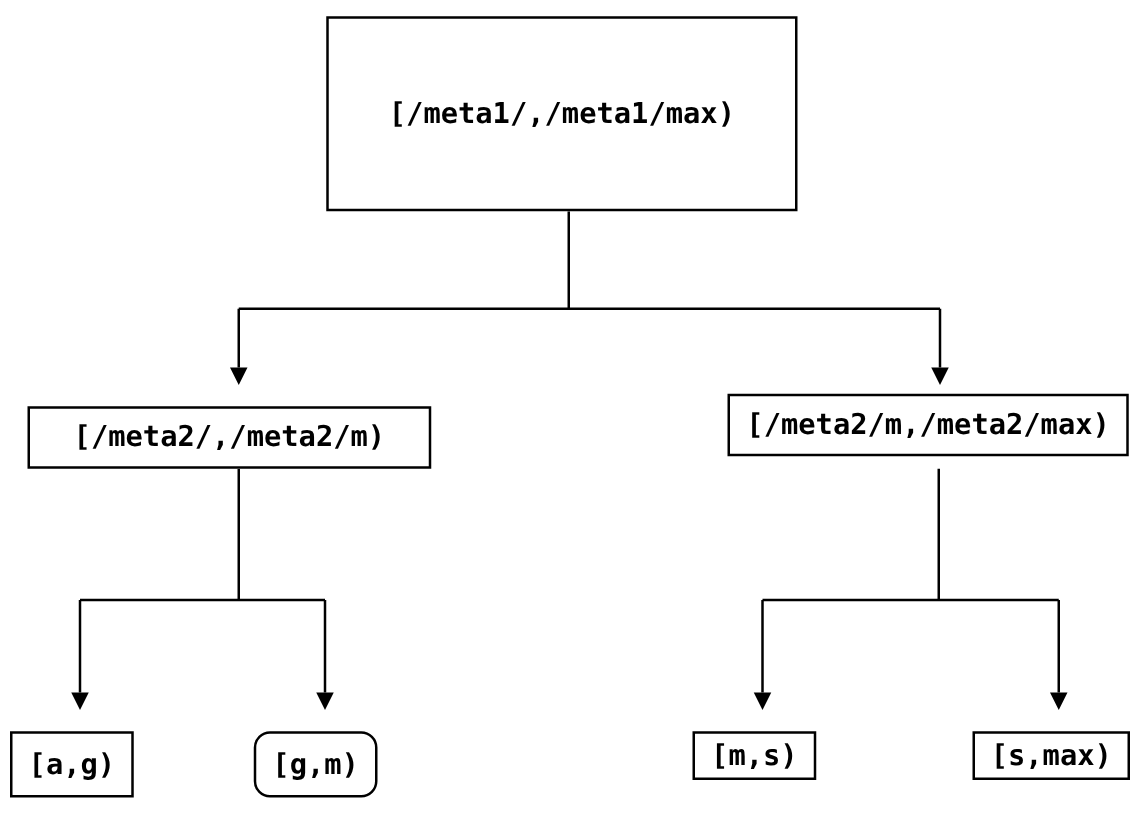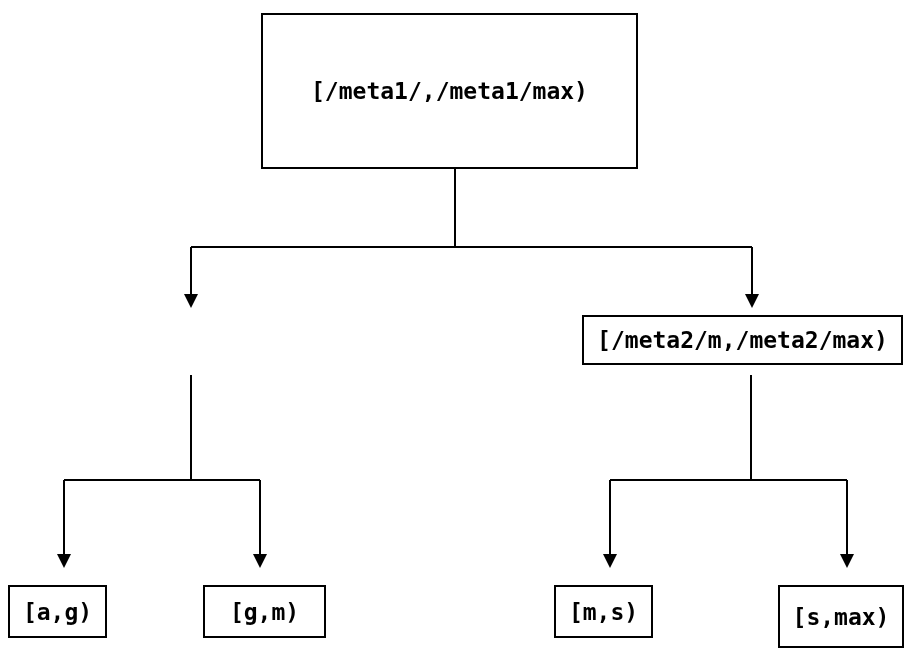--- a/index.html
+++ b/index.html
@@ -32,23 +32,23 @@
     justify-content: center;
     font-size: 23px;
     font-weight: bold;
     color: #000000;
     white-space: nowrap;
   }
   .node-root  { left: 261px; top: 13px;  width: 377px; height: 156px; }
   .node-left  { left: 22px;  top: 325px; width: 323px; height: 50px; }
   .node-right { left: 582px; top: 315px; width: 321px; height: 50px; }
   .node-leaf1 { left: 8px;   top: 585px; width: 99px;  height: 53px; text-align: right; }
-  .node-leaf2 { left: 203px; top: 585px; width: 123px;  height: 53px; }
-  .node-leaf3 { left: 554px; top: 585px; width: 99px;  height: 53px; }
-  .node-leaf4 { left: 778px; top: 585px; width: 126px; height: 63px; }
+  .node-leaf2 { left: 203px; top: 585px; width: 99px;  height: 53px; border-radius: 13px; }
+  .node-leaf3 { left: 554px; top: 585px; width: 99px;  height: 39px; }
+  .node-leaf4 { left: 778px; top: 585px; width: 126px; height: 39px; }
 </style>
 </head>
 <body>
 
 <div class="canvas">
 
   <svg class="edges" viewBox="0 0 912 652" xmlns="http://www.w3.org/2000/svg">
 
     <g stroke="#000000" stroke-width="2" fill="none">
       <path d="M455,169 L455,247"></path>
@@ -75,20 +75,23 @@
       <path d="M847,480 L847,554"></path>
     </g>
     <polygon points="603,554 617,554 610,568" fill="#000000"></polygon>
     <polygon points="840,554 854,554 847,568" fill="#000000"></polygon>
   </svg>
 
   <div class="node node-root">
     <span>[/meta1/,/meta1/max)</span>
   </div>
 
+  <div class="node node-left">
+    <span>[/meta2/,/meta2/m)</span>
+  </div>
 
   <div class="node node-right">
     <span>[/meta2/m,/meta2/max)</span>
   </div>
 
   <div class="node node-leaf1">
     <span>[a,g)</span>
   </div>
 
   <div class="node node-leaf2">

